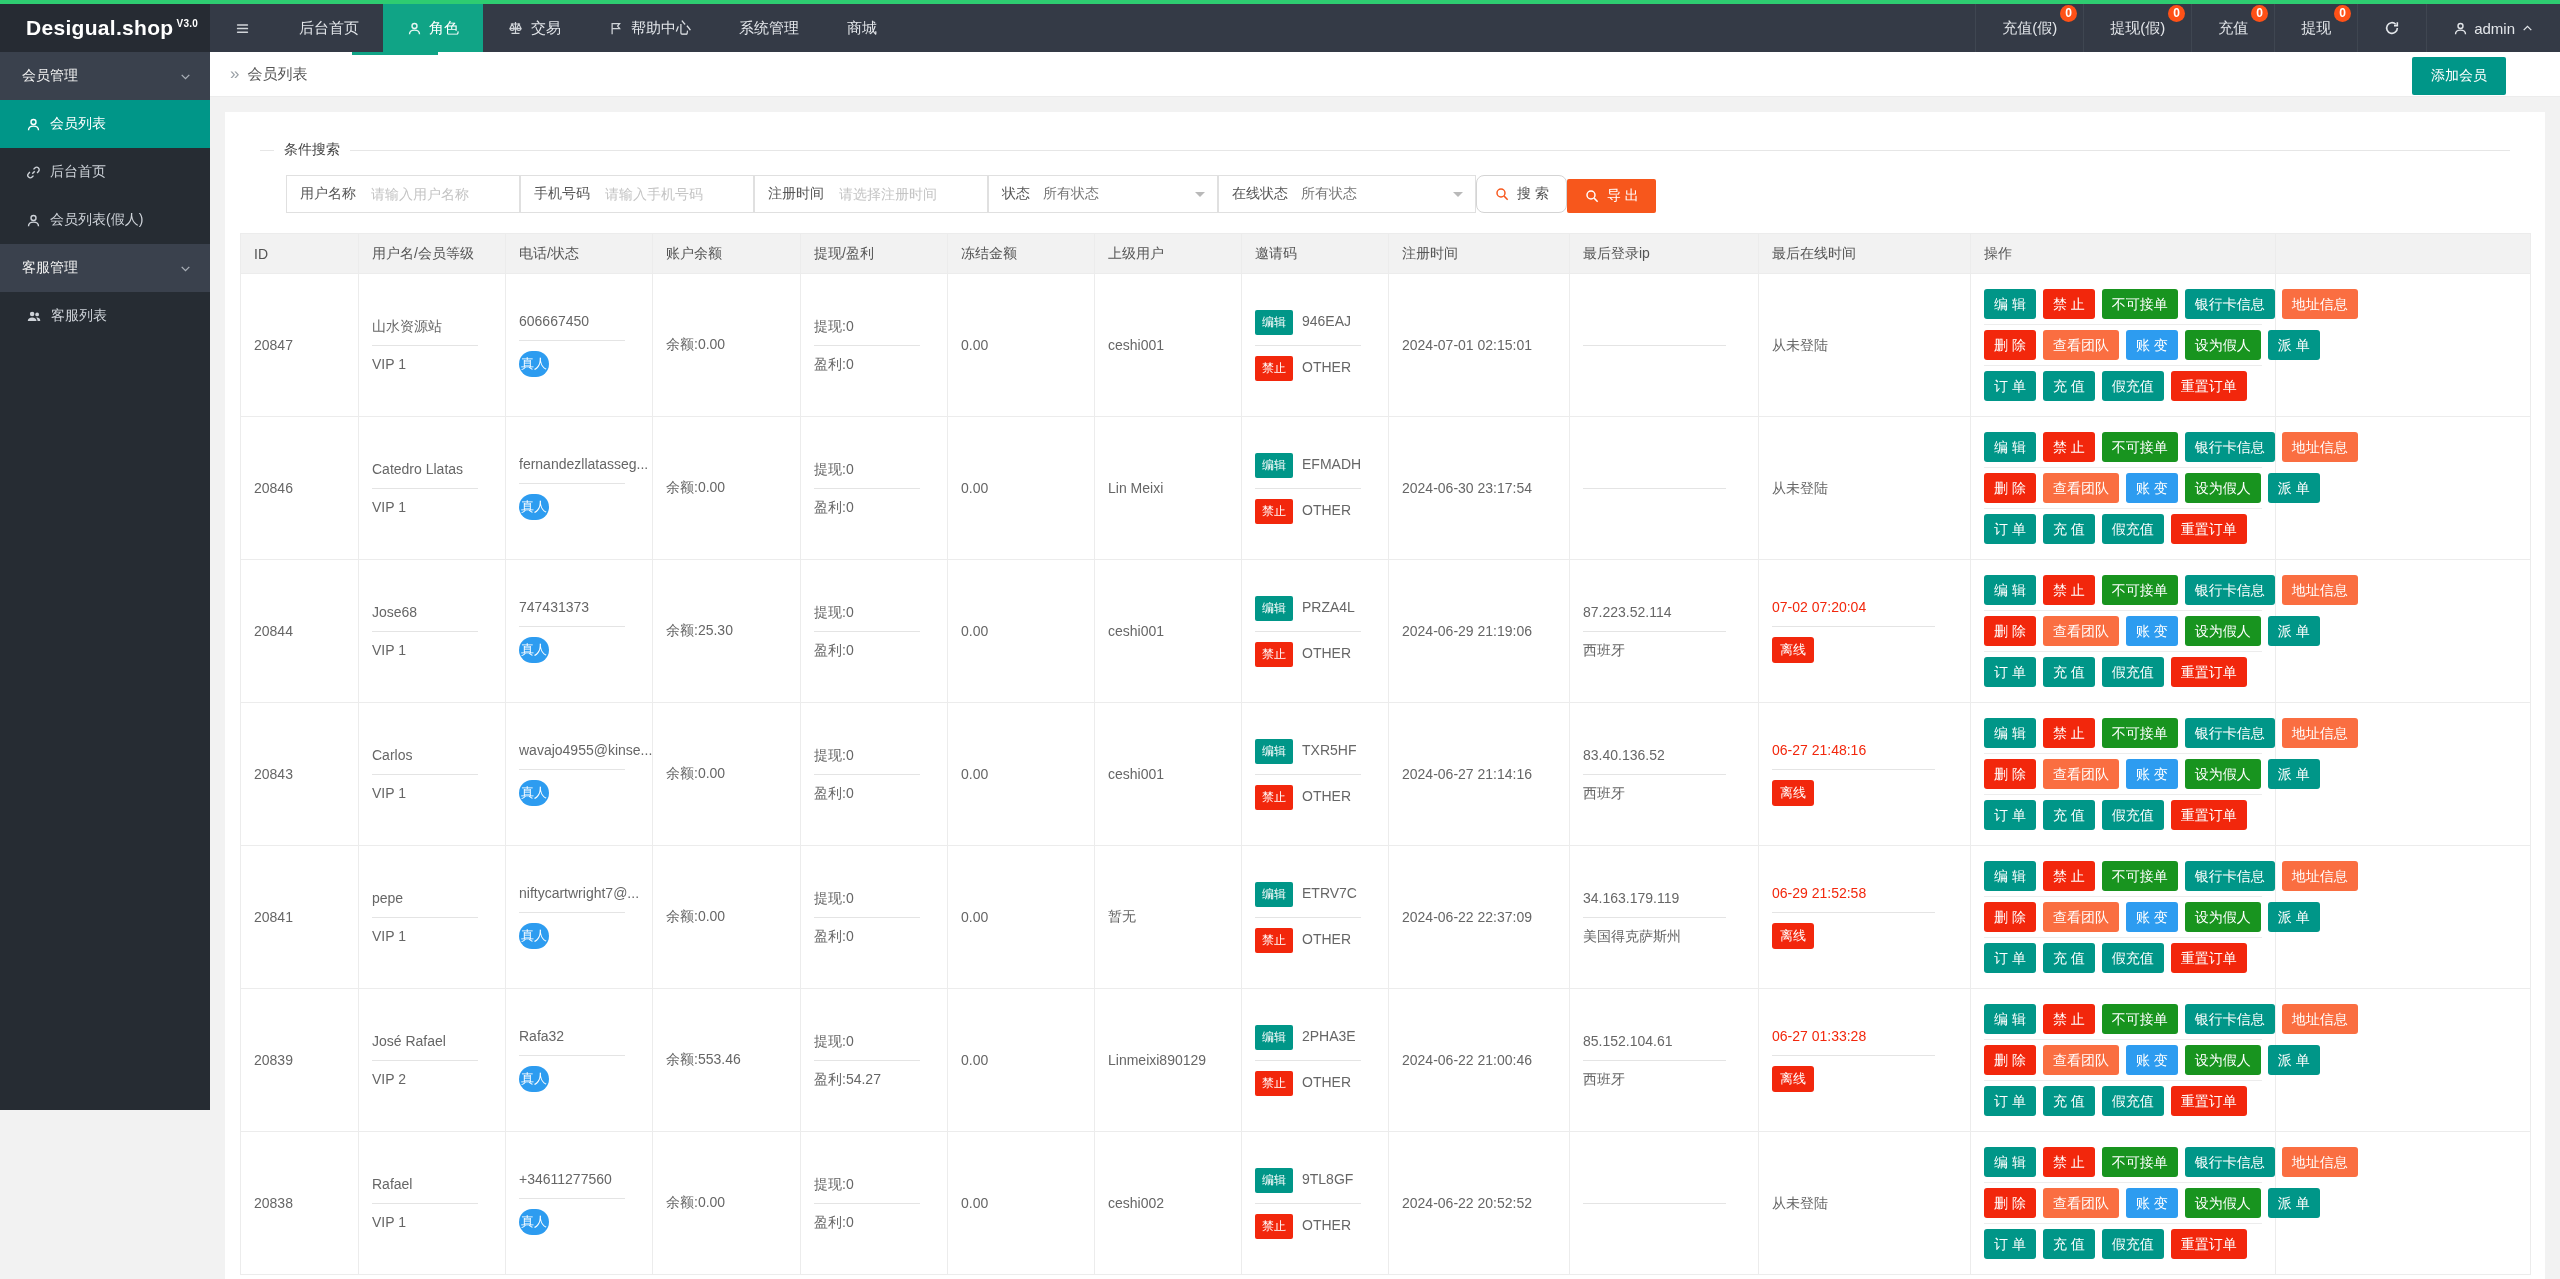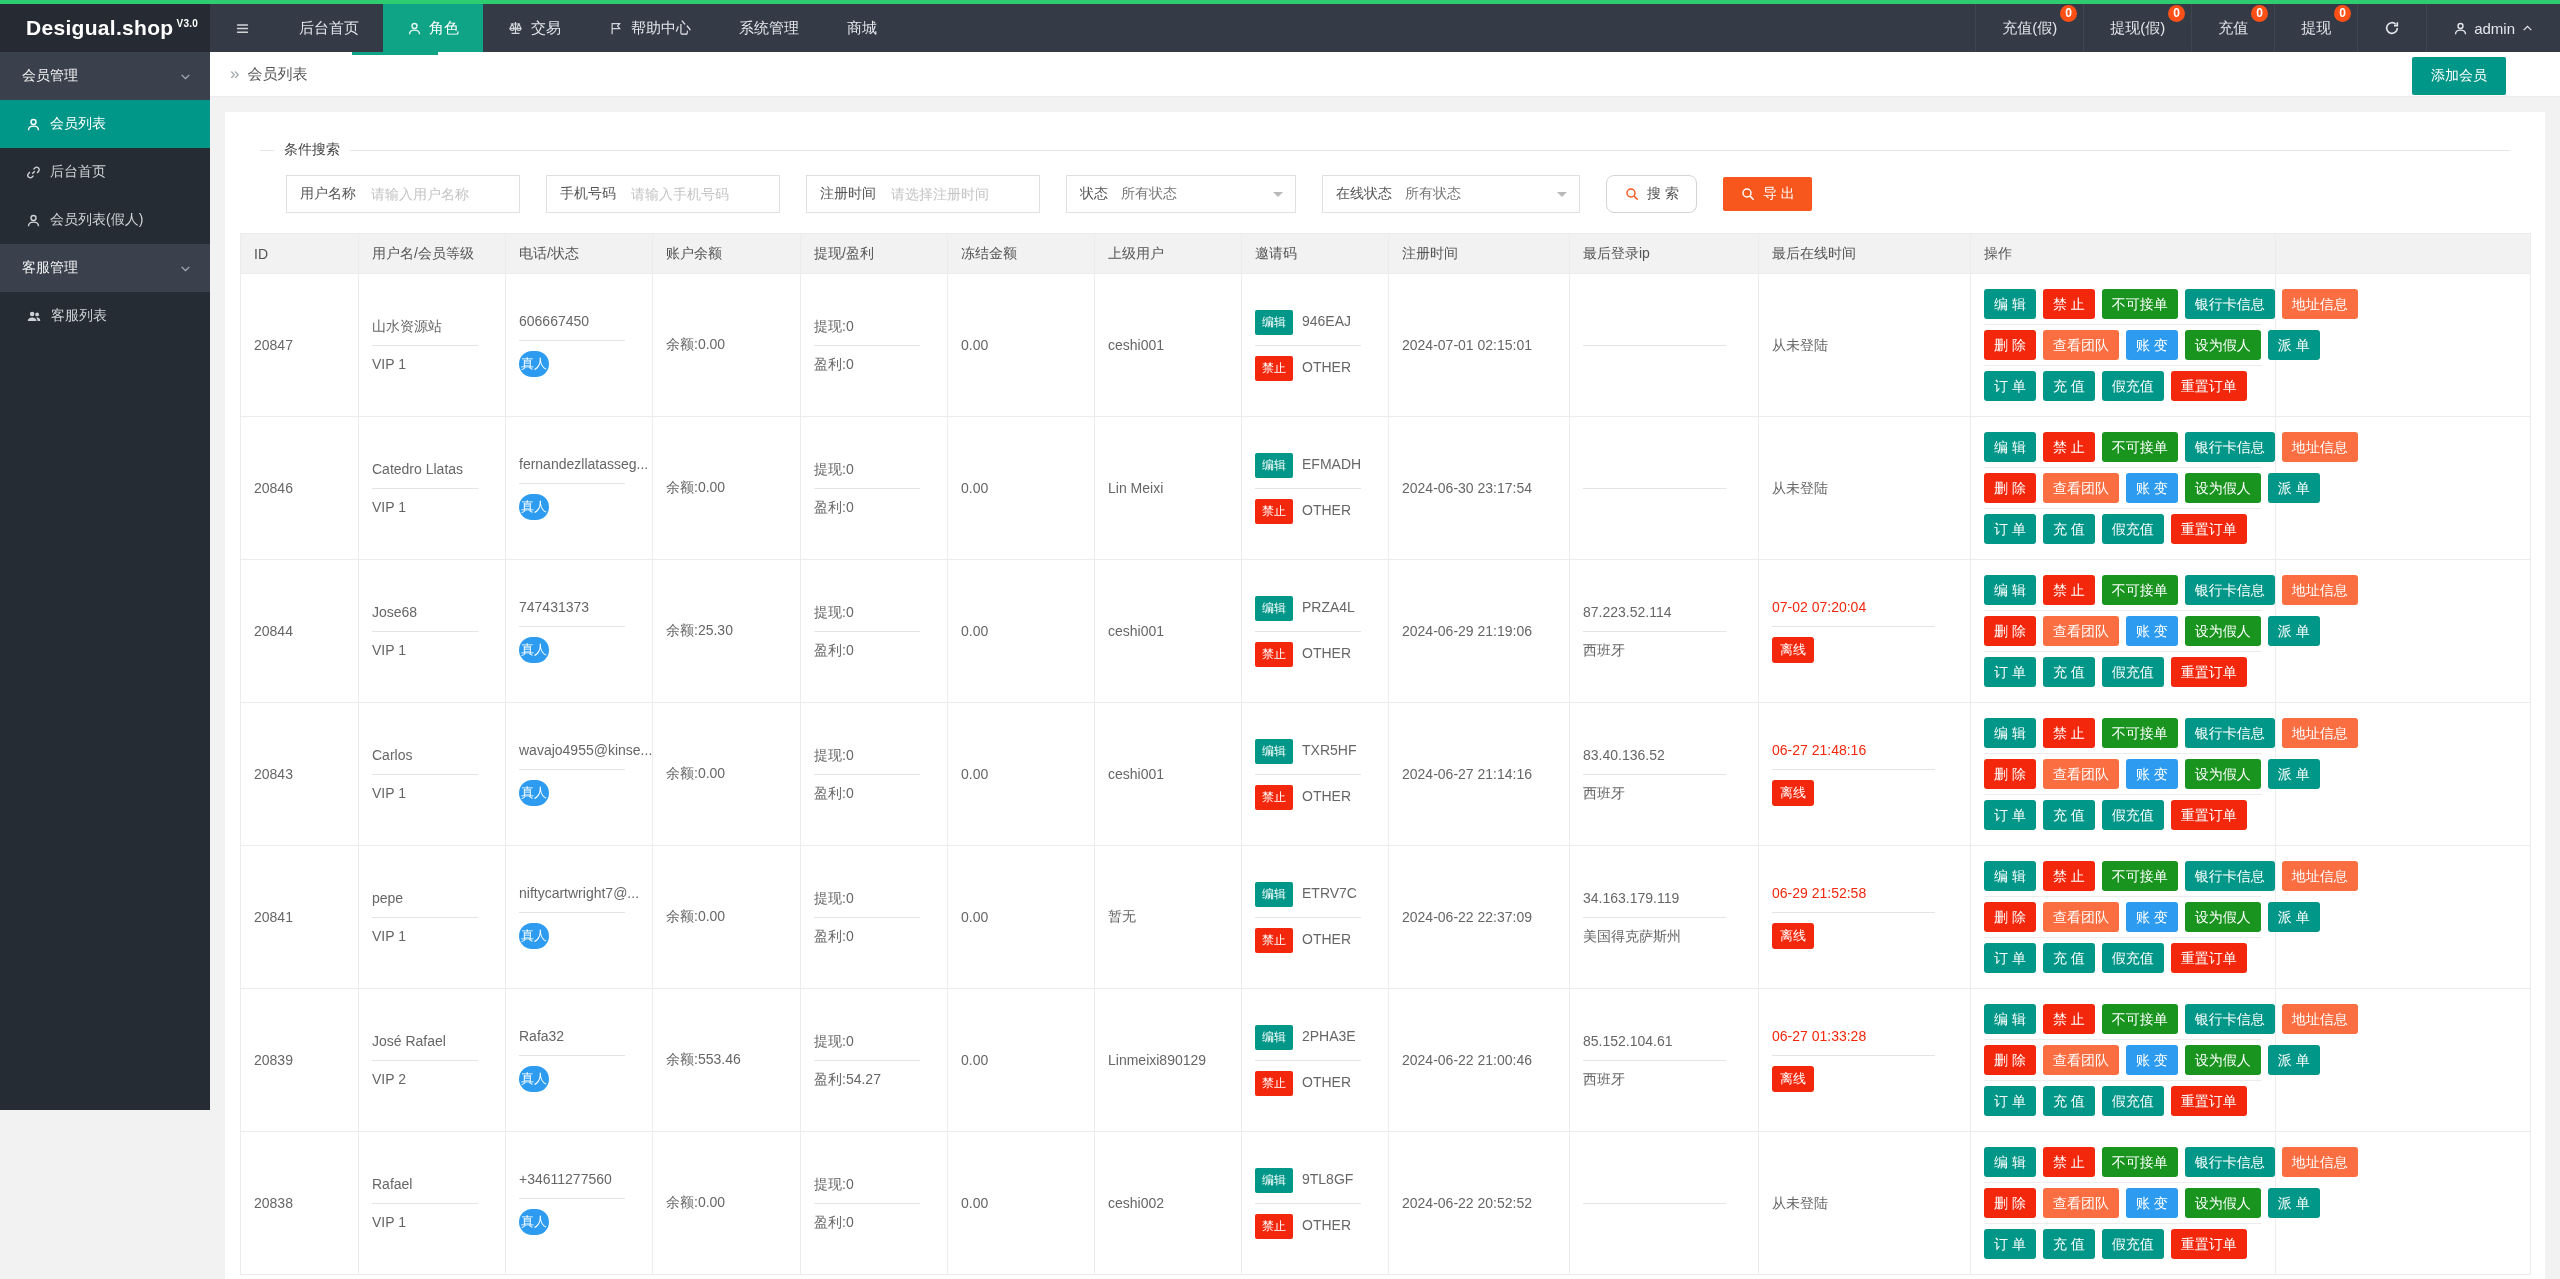--- a/index.html
+++ b/index.html
@@ -36,21 +36,21 @@
     padding:0 20px; border-bottom:1px solid #ececec; }
   .tab-underline { position:absolute; top:0; left:142px; width:86px; height:3px; background:#10a486; }
   .crumb-caret { color:#9aa0a6; font-size:17px; margin-right:8px; }
   .crumb-text { color:#555; font-size:15px; }
   .add-btn { position:absolute; right:54px; top:5px; background:#009688; color:#fff; border:none;
     border-radius:2px; font-size:14px; padding:10px 19px; cursor:pointer; }
   .card { margin:15px; background:#fff; padding:15px 15px 30px 15px; min-height:915px; }
   
   fieldset.cond { border:none; border-top:1px solid #e6e6e6; margin:14px 20px 0 20px; padding:0; }
   fieldset.cond legend { font-size:14px; color:#444; padding:0 10px; margin-left:14px; }
-  .search-row { display:flex; align-items:center; gap:26px; margin:16px 0 14px 26px; }
+  .search-row { display:flex; align-items:flex-end; margin:16px 0 14px 26px; }
   .sgroup { display:flex; align-items:center; border:1px solid #e0e0e0; height:38px; background:#fff; }
   .sgroup .lab { padding:0 13px; font-size:14px; color:#555; white-space:nowrap; }
   .sgroup input { border:none; outline:none; width:150px; font-size:14px; color:#333; background:transparent; }
   .sgroup input::placeholder { color:#c4c4c4; }
   .sgroup .val { width:148px; font-size:14px; color:#777; cursor:pointer; }
   .sgroup .arrow { width:0; height:0; border:5px solid transparent; border-top-color:#b9b9b9;
     margin:5px 12px 0 4px; }
   .btn-search { height:38px; border:1px solid #d4d4d4; background:#fff; border-radius:8px;
     padding:0 17px; font-size:14px; color:#555; display:flex; align-items:center; gap:7px; cursor:pointer; }
   .btn-search svg { color:#f7571c; }

